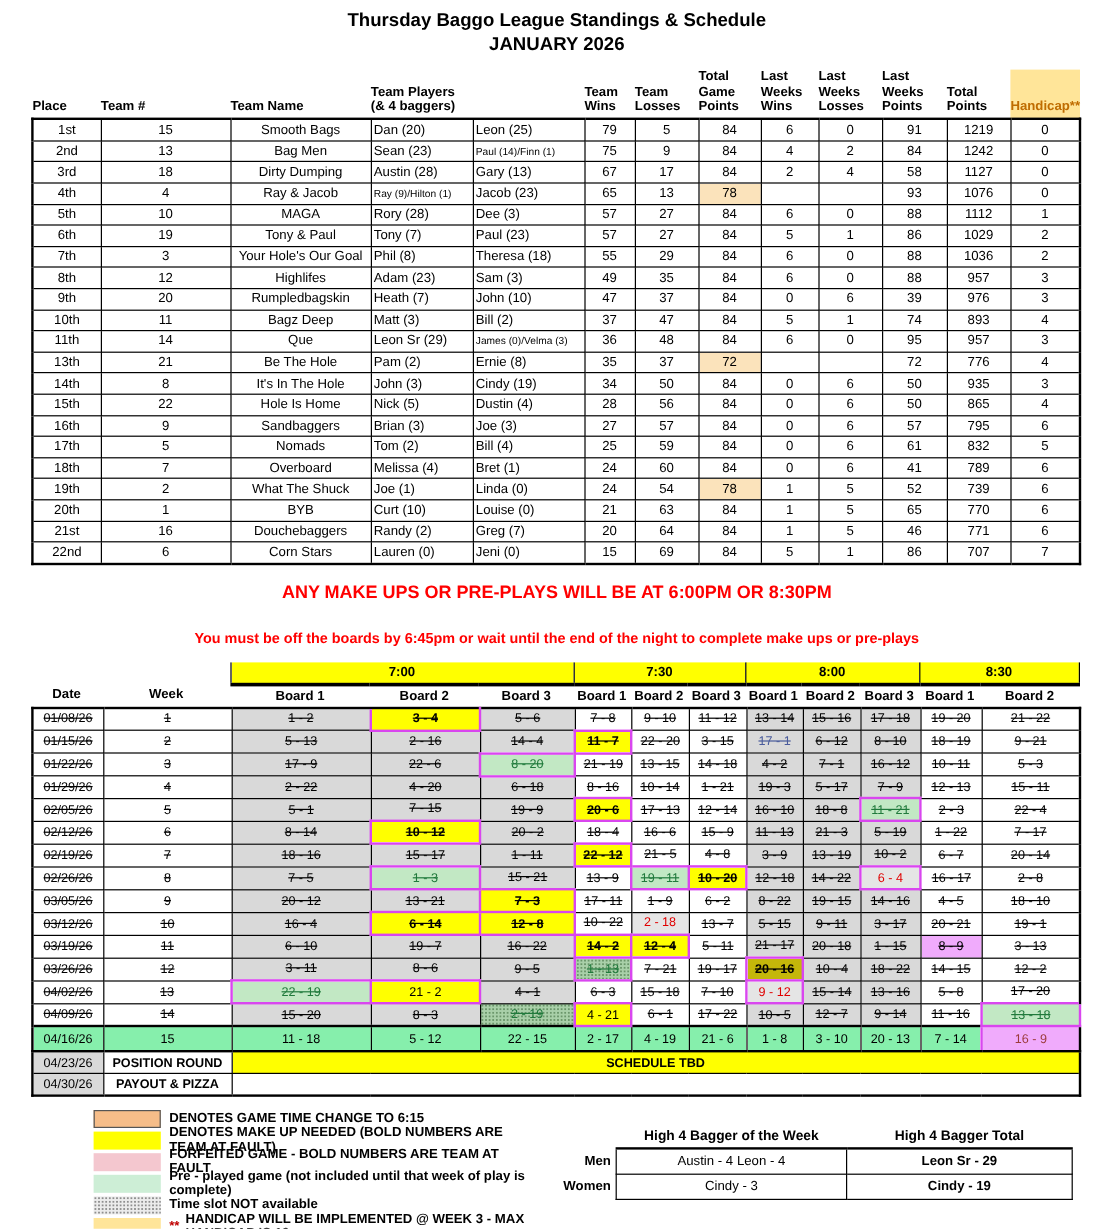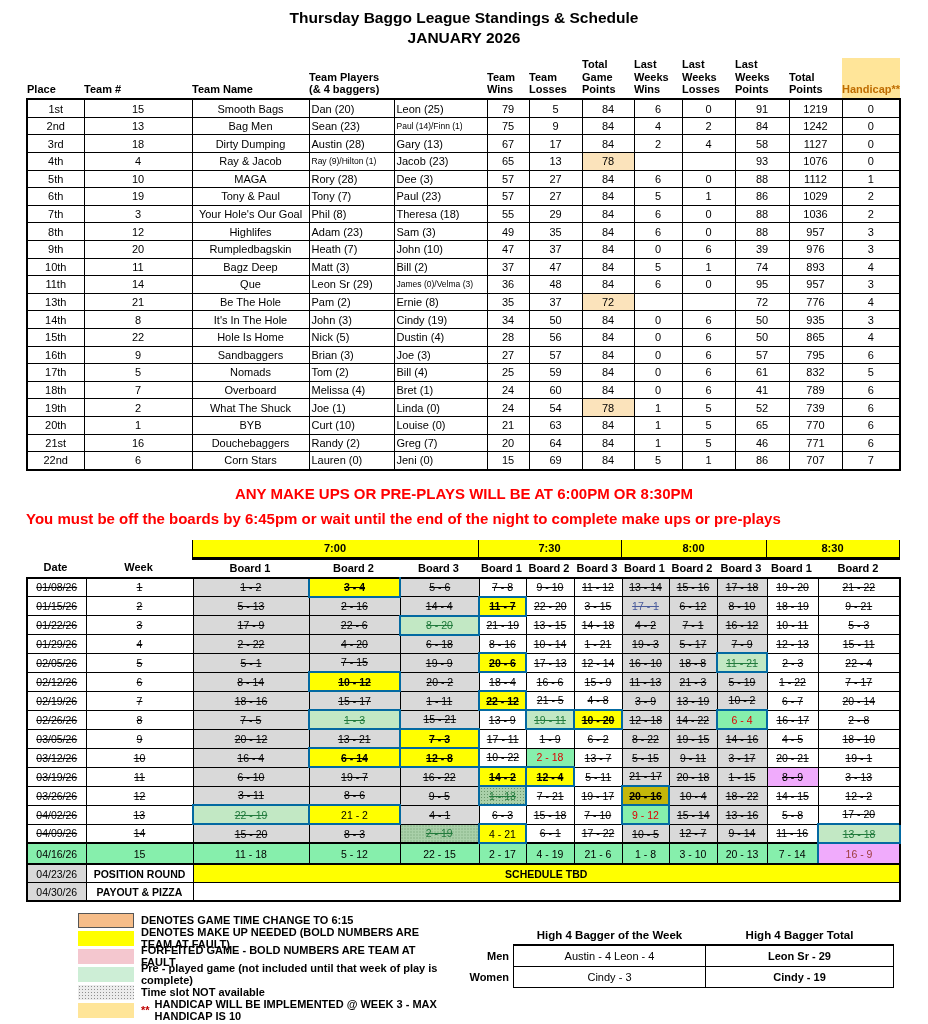--- a/index.html
+++ b/index.html
@@ -16,44 +16,44 @@
   .stand tbody tr:first-child td{border-top:2px solid #000}
   .stand tbody tr:last-child td{border-bottom:2px solid #000}
   .stand tbody td:first-child{border-left:2px solid #000}
   .stand tbody td:last-child{border-right:2px solid #000}
   .pl{text-align:left !important}
   .sm{font-size:8.5px}
   .hl{background:#fbe3bb}
 
   
   .notice1{color:#ff0000;font-weight:bold;text-align:center;font-size:15px;margin-top:14px}
-  .notice2{color:#ff0000;font-weight:bold;text-align:left;font-size:15px;margin-top:8px}
+  .notice2{color:#ff0000;font-weight:bold;text-align:center;font-size:12px;margin-top:23px}
 
   
   .schedwrap{margin-top:13px}
   .sched{width:873px;font-size:10.5px}
   .sched td{height:17px;text-align:center;padding:0 1px;overflow:hidden;white-space:nowrap}
   .sh-band td,.sh-labels td{border:none;background:transparent}
   td.tband{background:#ffff00;font-weight:bold;font-size:11px;border-left:1.5px solid #000;border-right:1.5px solid #000;border-bottom:3px solid #000}
   .sh-labels td{font-weight:bold;font-size:11px}
   .sbody td{border:1px solid #000}
   .sbody tr:first-child td{border-top:2px solid #000}
   .sbody tr:last-child td{border-bottom:2px solid #000}
   .sbody td:first-child{border-left:2px solid #000}
   .sbody td:last-child{border-right:2px solid #000}
-  .sbody td.bb{border:2px solid #0369a1}
+  .sbody td.bb{border:2px solid #d946ef}
   tr.wk15 td{border-top:2.5px solid #000 !important;border-bottom:2.5px solid #000 !important;height:19px}
   tr.wk15 td:first-child{border-left:2.5px solid #000}
   tr.wk15 td:last-child{border-right:2.5px solid #000}
   .c-gray{background:#d9d9d9}
   .c-gray2{background:#d9d9d9}
   .c-yellow{background:#ffff00}
   .c-green{background:#c2e8c4}
   .c-ghatch{background-color:#a9d0a9;background-image:radial-gradient(rgba(30,80,30,.45) 26%,transparent 28%);background-size:3px 3px}
-  .c-pink{background:#86efac}
+  .c-pink{background:#e5e5e5}
   .c-orange{background:#f0abfc}
   .c-olive{background:#c4b70a}
   .c-sage{background:#86efac}
   .st{text-decoration:line-through}
   .bld{font-weight:bold}
   .t-red{color:#e00000}
   .t-green{color:#217a3c}
   .t-blue{color:#4a5b9b}
   .t-maroon{color:#9c3b3b}
   .flabel{font-weight:bold;font-size:10.5px}

